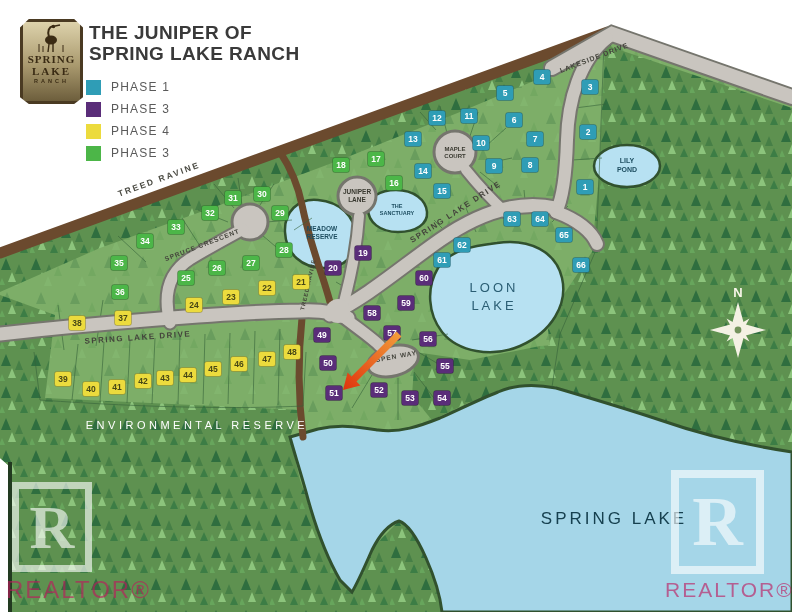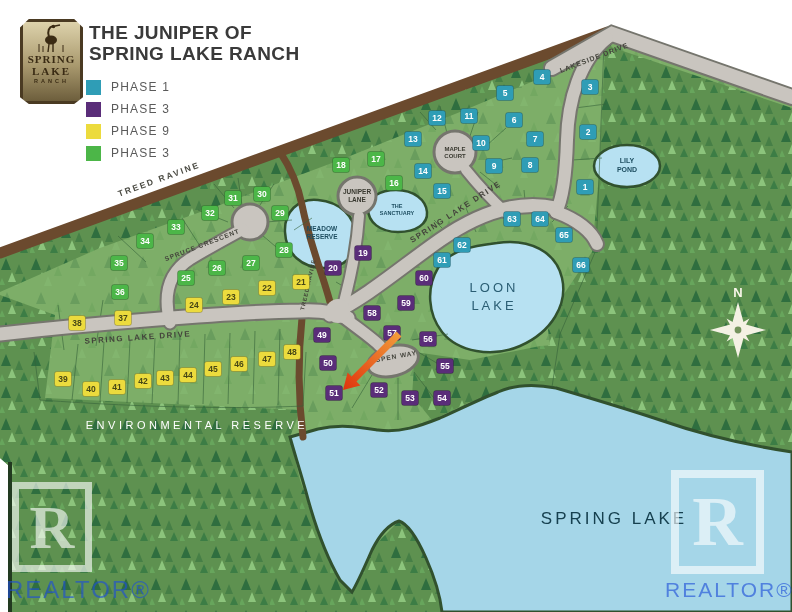--- a/index.html
+++ b/index.html
@@ -26,21 +26,21 @@
            color:#3a2b14;letter-spacing:1px;line-height:11px;}
   .logo-t2{font-family:"Liberation Serif",serif;font-weight:bold;font-size:11px;
            color:#3a2b14;letter-spacing:2px;line-height:12px;}
   .logo-t3{font-size:5.5px;font-weight:bold;color:#3a2b14;letter-spacing:3px;line-height:8px;}
 
   
   .wm{position:absolute;color:#ffffff;opacity:.62;}
   .wm-box{border:7px solid #ffffff;box-sizing:border-box;display:flex;
           align-items:center;justify-content:center;}
   .wm-r{font-family:"Liberation Serif",serif;font-weight:bold;color:#ffffff;line-height:1;}
-  .wm-text{font-size:22px;letter-spacing:2px;color:#1d4ed8;white-space:nowrap;}
+  .wm-text{font-size:22px;letter-spacing:2px;color:#be185d;white-space:nowrap;}
   #wm-left{left:12px;top:482px;}
   #wm-left .wm-box{width:80px;height:90px;}
   #wm-left .wm-r{font-size:62px;}
   #wm-left .wm-text{position:absolute;left:-6px;top:94px;font-size:24px;}
   #wm-right{left:671px;top:470px;}
   #wm-right .wm-box{width:93px;height:104px;border-width:8px;}
   #wm-right .wm-r{font-size:70px;}
   #wm-right .wm-text{position:absolute;left:-6px;top:108px;font-size:21px;}
 </style>
 </head>
@@ -478,21 +478,21 @@
       <div class="legend-row">
         <div class="legend-swatch" style="background: rgb(47, 157, 182);"></div>
         <span class="legend-label">PHASE 1</span>
       </div>
       <div class="legend-row">
         <div class="legend-swatch" style="background: rgb(90, 45, 121);"></div>
         <span class="legend-label">PHASE 3</span>
       </div>
       <div class="legend-row">
         <div class="legend-swatch" style="background: rgb(236, 219, 61);"></div>
-        <span class="legend-label">PHASE 9</span>
+        <span class="legend-label">PHASE 4</span>
       </div>
       <div class="legend-row">
         <div class="legend-swatch" style="background: rgb(76, 182, 72);"></div>
         <span class="legend-label">PHASE 3</span>
       </div>
     </div>
 
   <div class="logo">
     <svg class="logo-art" width="34" height="30" viewBox="0 0 34 30">
       <ellipse cx="16" cy="16" rx="6" ry="4.5" fill="#3a2b14"></ellipse>

